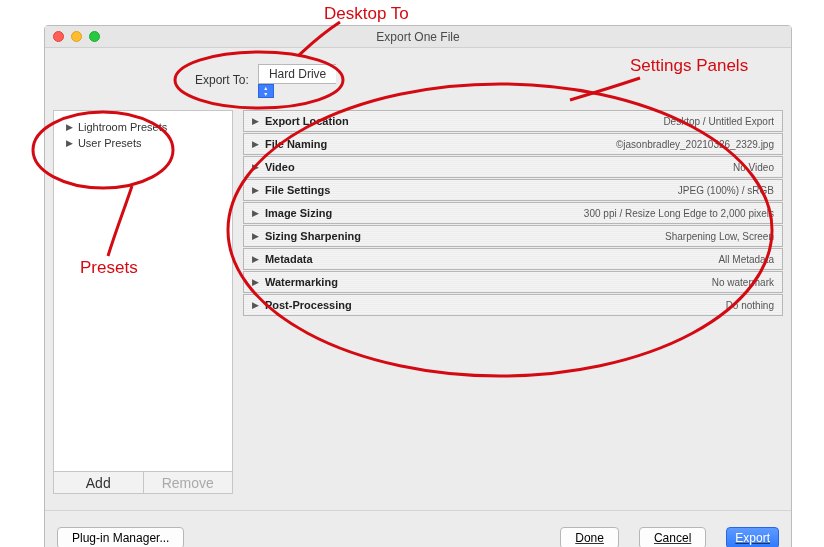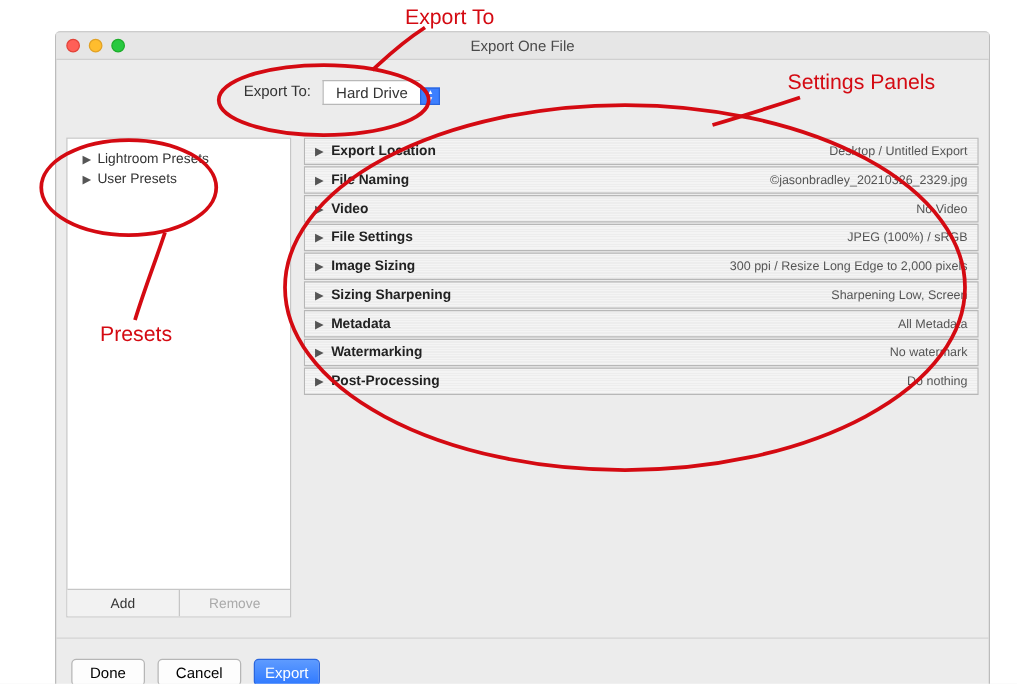--- a/index.html
+++ b/index.html
@@ -20,42 +20,42 @@
   }
   .titlebar { height: 22px; position: relative; text-align: center; line-height: 22px; font-size: 12px; color: #4a4a4a; background: #e6e6e6; border-bottom: 1px solid #d0d0d0; }
   .traffic { position: absolute; left: 8px; top: 5px; display: flex; gap: 7px; }
   .traffic .dot { width: 11px; height: 11px; border-radius: 50%; }
   .dot.close { background:#ff5f57; border:1px solid #e24238;}
   .dot.min { background:#ffbd2e; border:1px solid #e1a124;}
   .dot.max { background:#28c940; border:1px solid #1dad2a;}
   .export-to-row { text-align: left; padding: 16px 0 12px 0; position: relative; text-decoration: underline; }
   .export-to-row .inner { display:inline-block; margin-left:150px;}
   .export-to-label { font-size: 12px; color:#333; margin-right:6px;}
-  .sel-wrap { display:inline-flex; align-items:flex-end; vertical-align:middle;}
+  .sel-wrap { display:inline-flex; align-items:flex-start; vertical-align:middle;flex-direction:column;}
   .sel-body { background:#fff; border:1px solid #b8b8b8; border-right:none; padding:2px 10px; font-size:12px; }
   .sel-arrows { width:16px; background:#3d7fff; border:1px solid #2a66de; display:flex; flex-direction:column; justify-content:center; align-items:center; color:#fff; font-size:6px; line-height:6px;}
   .mainarea { position:absolute; top:84px; left:8px; right:8px; bottom:70px;}
   .sidebar { position:absolute; left:0; top:0; width:180px; bottom:0; background:#fff; border:1px solid #c6c6c6;}
   .side-header { position:absolute; left:4px; top:-14px; font-size:16px; color:#8a8a8a;margin-top:36px;}
   .preset-list { padding:8px 0 0 12px; }
   .preset-item { display:flex; align-items:center; gap:5px; font-size:11px; color:#333; padding:2px 0; cursor:pointer;}
   .tri-r { font-size:9px; color:#555;}
   .side-buttons { position:absolute; left:0; right:0; bottom:0; display:flex; height:22px; border-top:1px solid #c6c6c6;}
-  .side-buttons button { flex:1; background:#f2f2f2; border:none; border-right:1px solid #c6c6c6; font-size:11px; color:#333; }
+  .side-buttons button { flex:1; background:#f2f2f2; border:none; border-right:1px solid #c6c6c6; font-size:14px; color:#333; }
   .side-buttons button:last-child{border-right:none; color:#aaa;}
   .panels { position:absolute; left:190px; top:0; right:0; bottom:0; overflow:hidden;}
   .panel-row { height:22px; border:1px solid #b7b7b7; margin-bottom:1px; background: repeating-linear-gradient(#f4f4f4,#f4f4f4 1px,#ededed 1px,#ededed 2px); display:flex; align-items:center; padding:0 8px; justify-content:space-between;}
   .panel-left { display:flex; align-items:center; gap:6px;}
   .panel-tri { font-size:9px; color:#555;}
   .panel-title { font-weight:bold; font-size:11px; color:#222;}
   .panel-summary { font-size:10px; color:#555;}
   .bottombar { position:absolute; left:0; right:0; bottom:0; height:54px; border-top:1px solid #d4d4d4; display:flex; align-items:center; justify-content:space-between; padding:0 12px;}
   .btn { height:22px; padding:0 14px; border:1px solid #b6b6b6; border-radius:4px; background:#fdfdfd; font-size:12px; }
   .btn.primary { background:linear-gradient(#5e9bff,#2f79ff); color:#fff; border:1px solid #2a66de; padding:0 8px;}
-  .bottom-right { display:flex; gap:10px;}
+  .bottom-right { display:flex; gap:20px;text-decoration:underline;}
   
   .anno { position:absolute; color:#d40a12; font-size:17px; font-family: Arial; pointer-events:none; }
   svg.overlay { position:absolute; left:0; top:0; pointer-events:none; }
 </style>
 </head>
 <body>
 
 <div class="window">
   <div class="titlebar">
     <div class="traffic">
@@ -162,29 +162,30 @@
               <span class="panel-tri">▶</span>
               <span class="panel-title">Post-Processing</span>
             </div>
             <span class="panel-summary">Do nothing</span>
           </div>
         </div>
     </div>
   </div>
 
   <div class="bottombar">
+    <button class="btn">Plug-in Manager...</button>
     <div class="bottom-right">
       <button class="btn">Done</button>
       <button class="btn">Cancel</button>
       <button class="btn primary">Export</button>
     </div>
   </div>
 </div>
 
-<div class="anno" style="left:324px; top:4px;">Export To</div>
+<div class="anno" style="left:324px; top:4px;">Desktop To</div>
 <div class="anno" style="left:630px; top:56px;">Settings Panels</div>
 <div class="anno" style="left:80px; top:258px;">Presets</div>
 
 <svg class="overlay" width="824" height="547">
   <g stroke="#d40a12" stroke-width="3" fill="none">
     <ellipse cx="259" cy="80" rx="84" ry="28"></ellipse>
     <path d="M340,22 C320,35 310,45 298,56"></path>
     <ellipse cx="500" cy="230" rx="272" ry="146"></ellipse>
     <path d="M640,78 C610,88 590,94 570,100"></path>
     <ellipse cx="103" cy="150" rx="70" ry="38"></ellipse>

